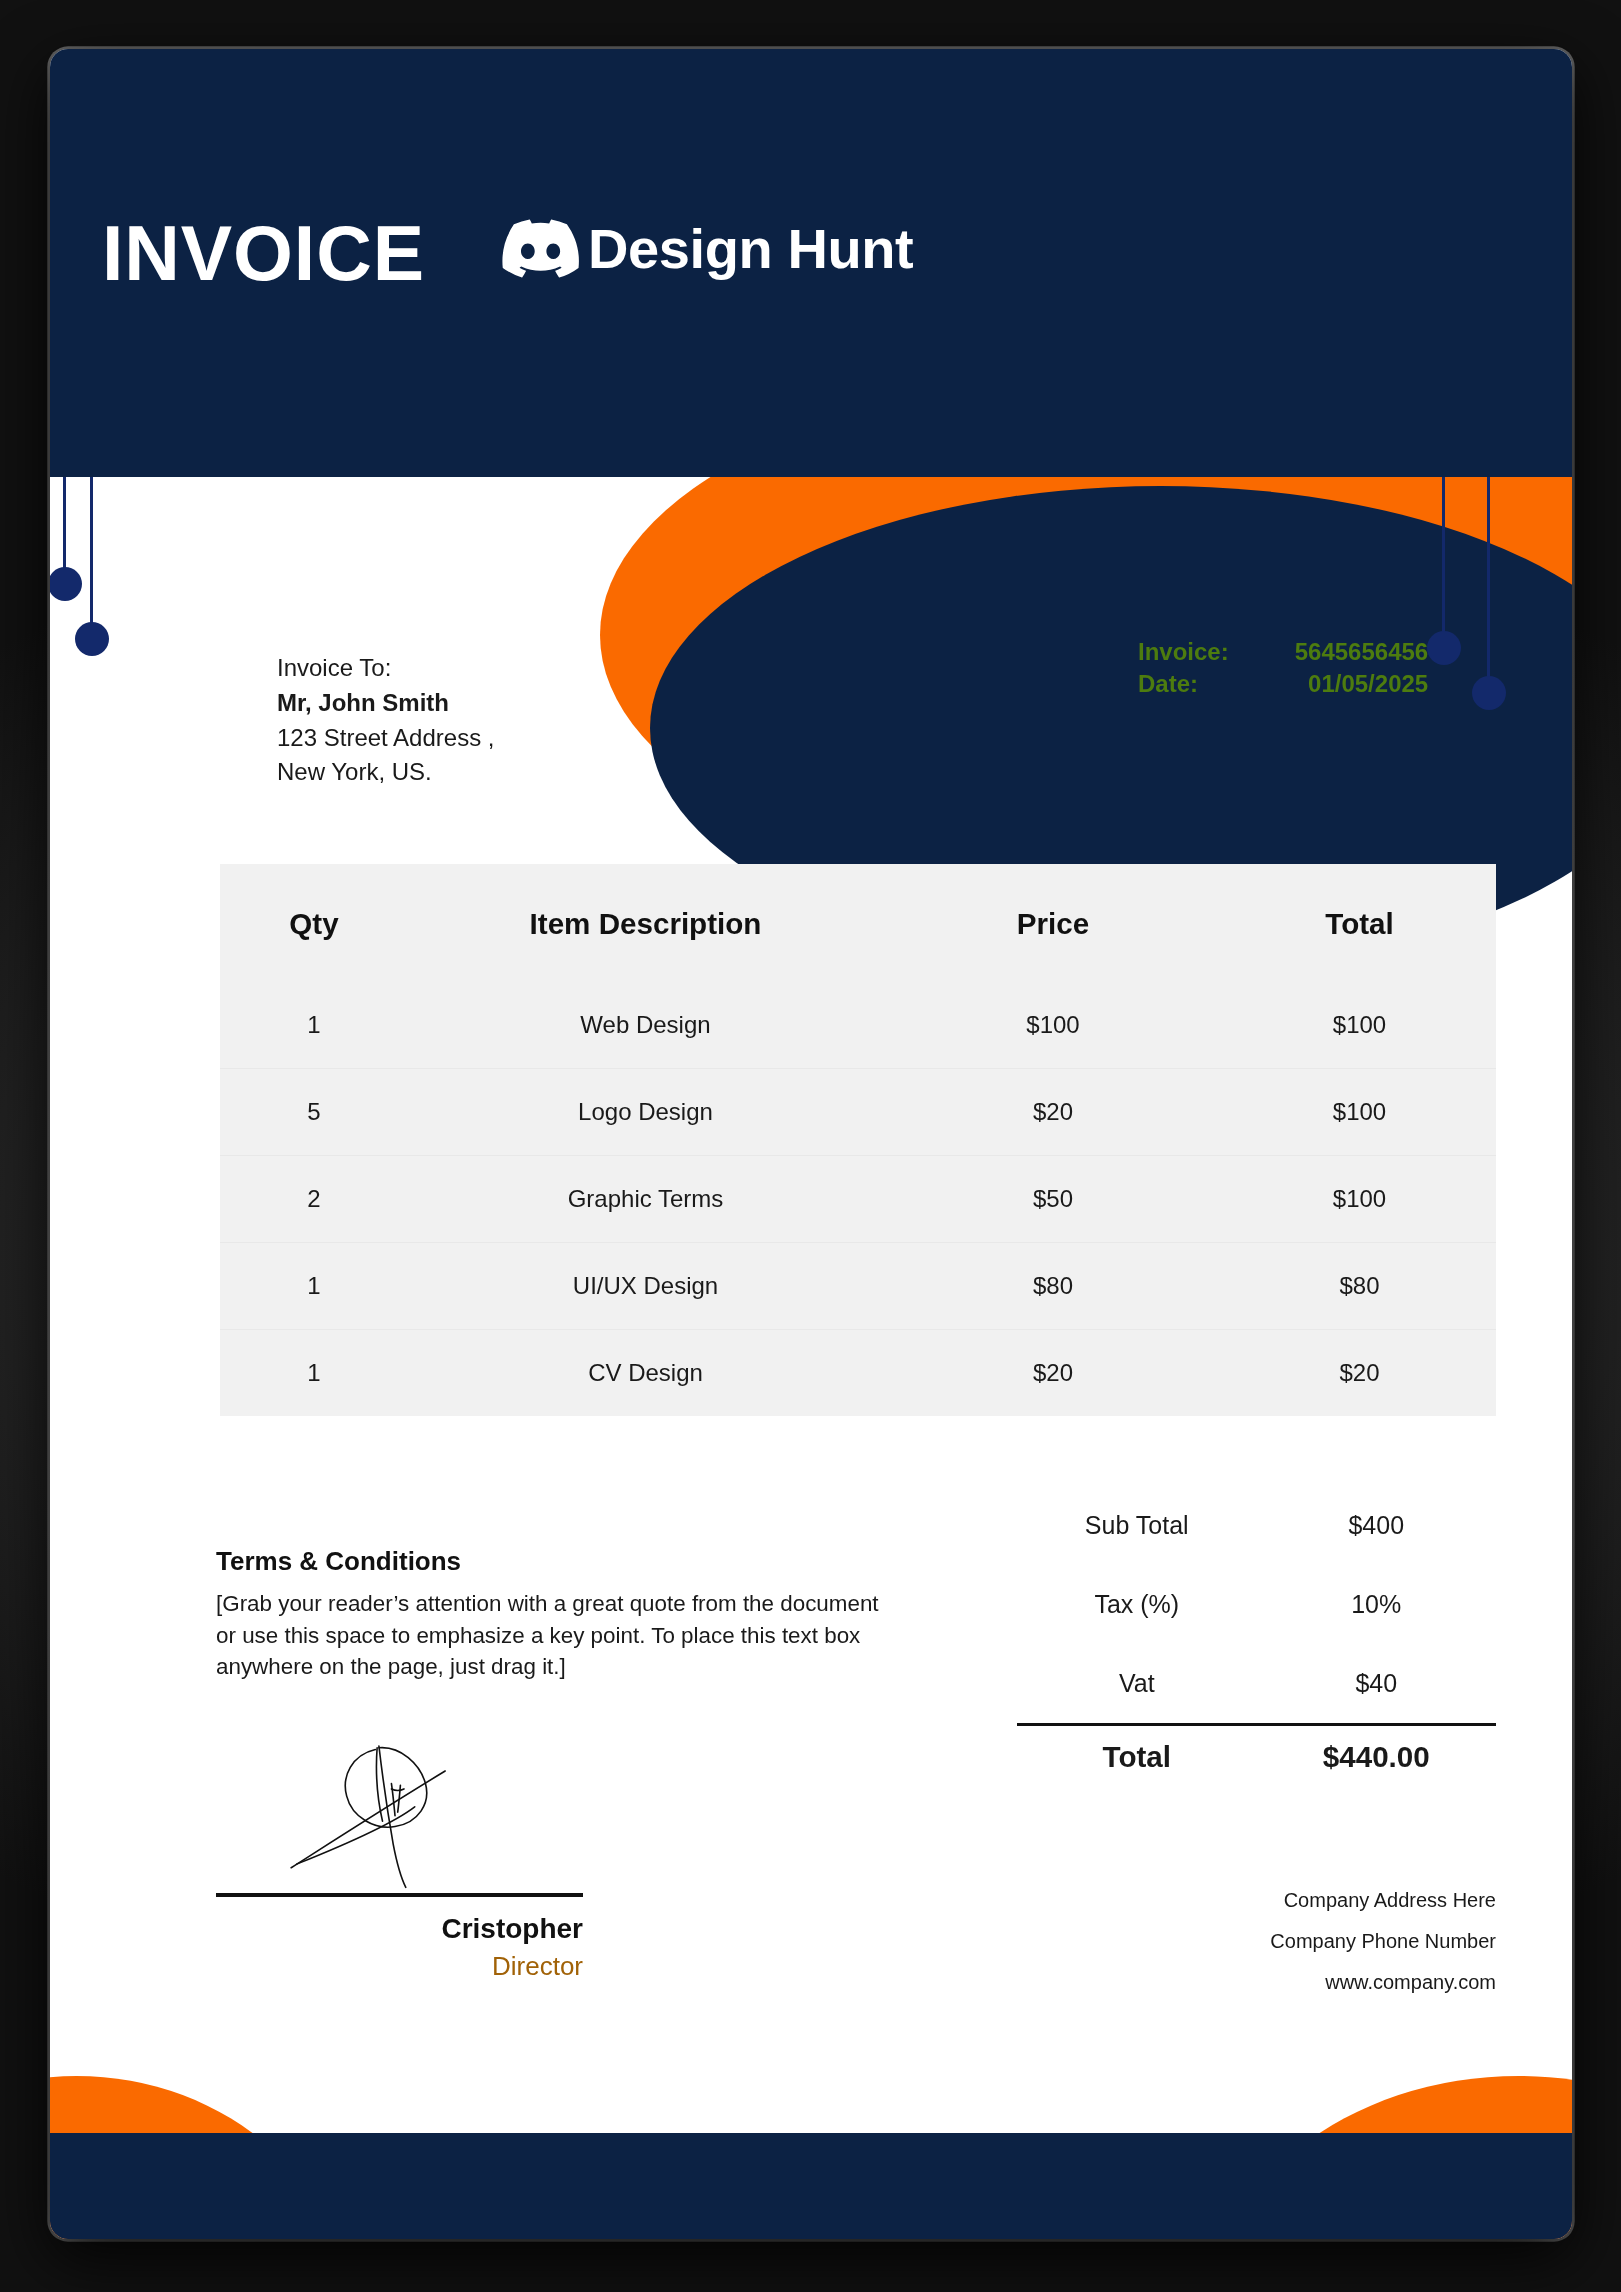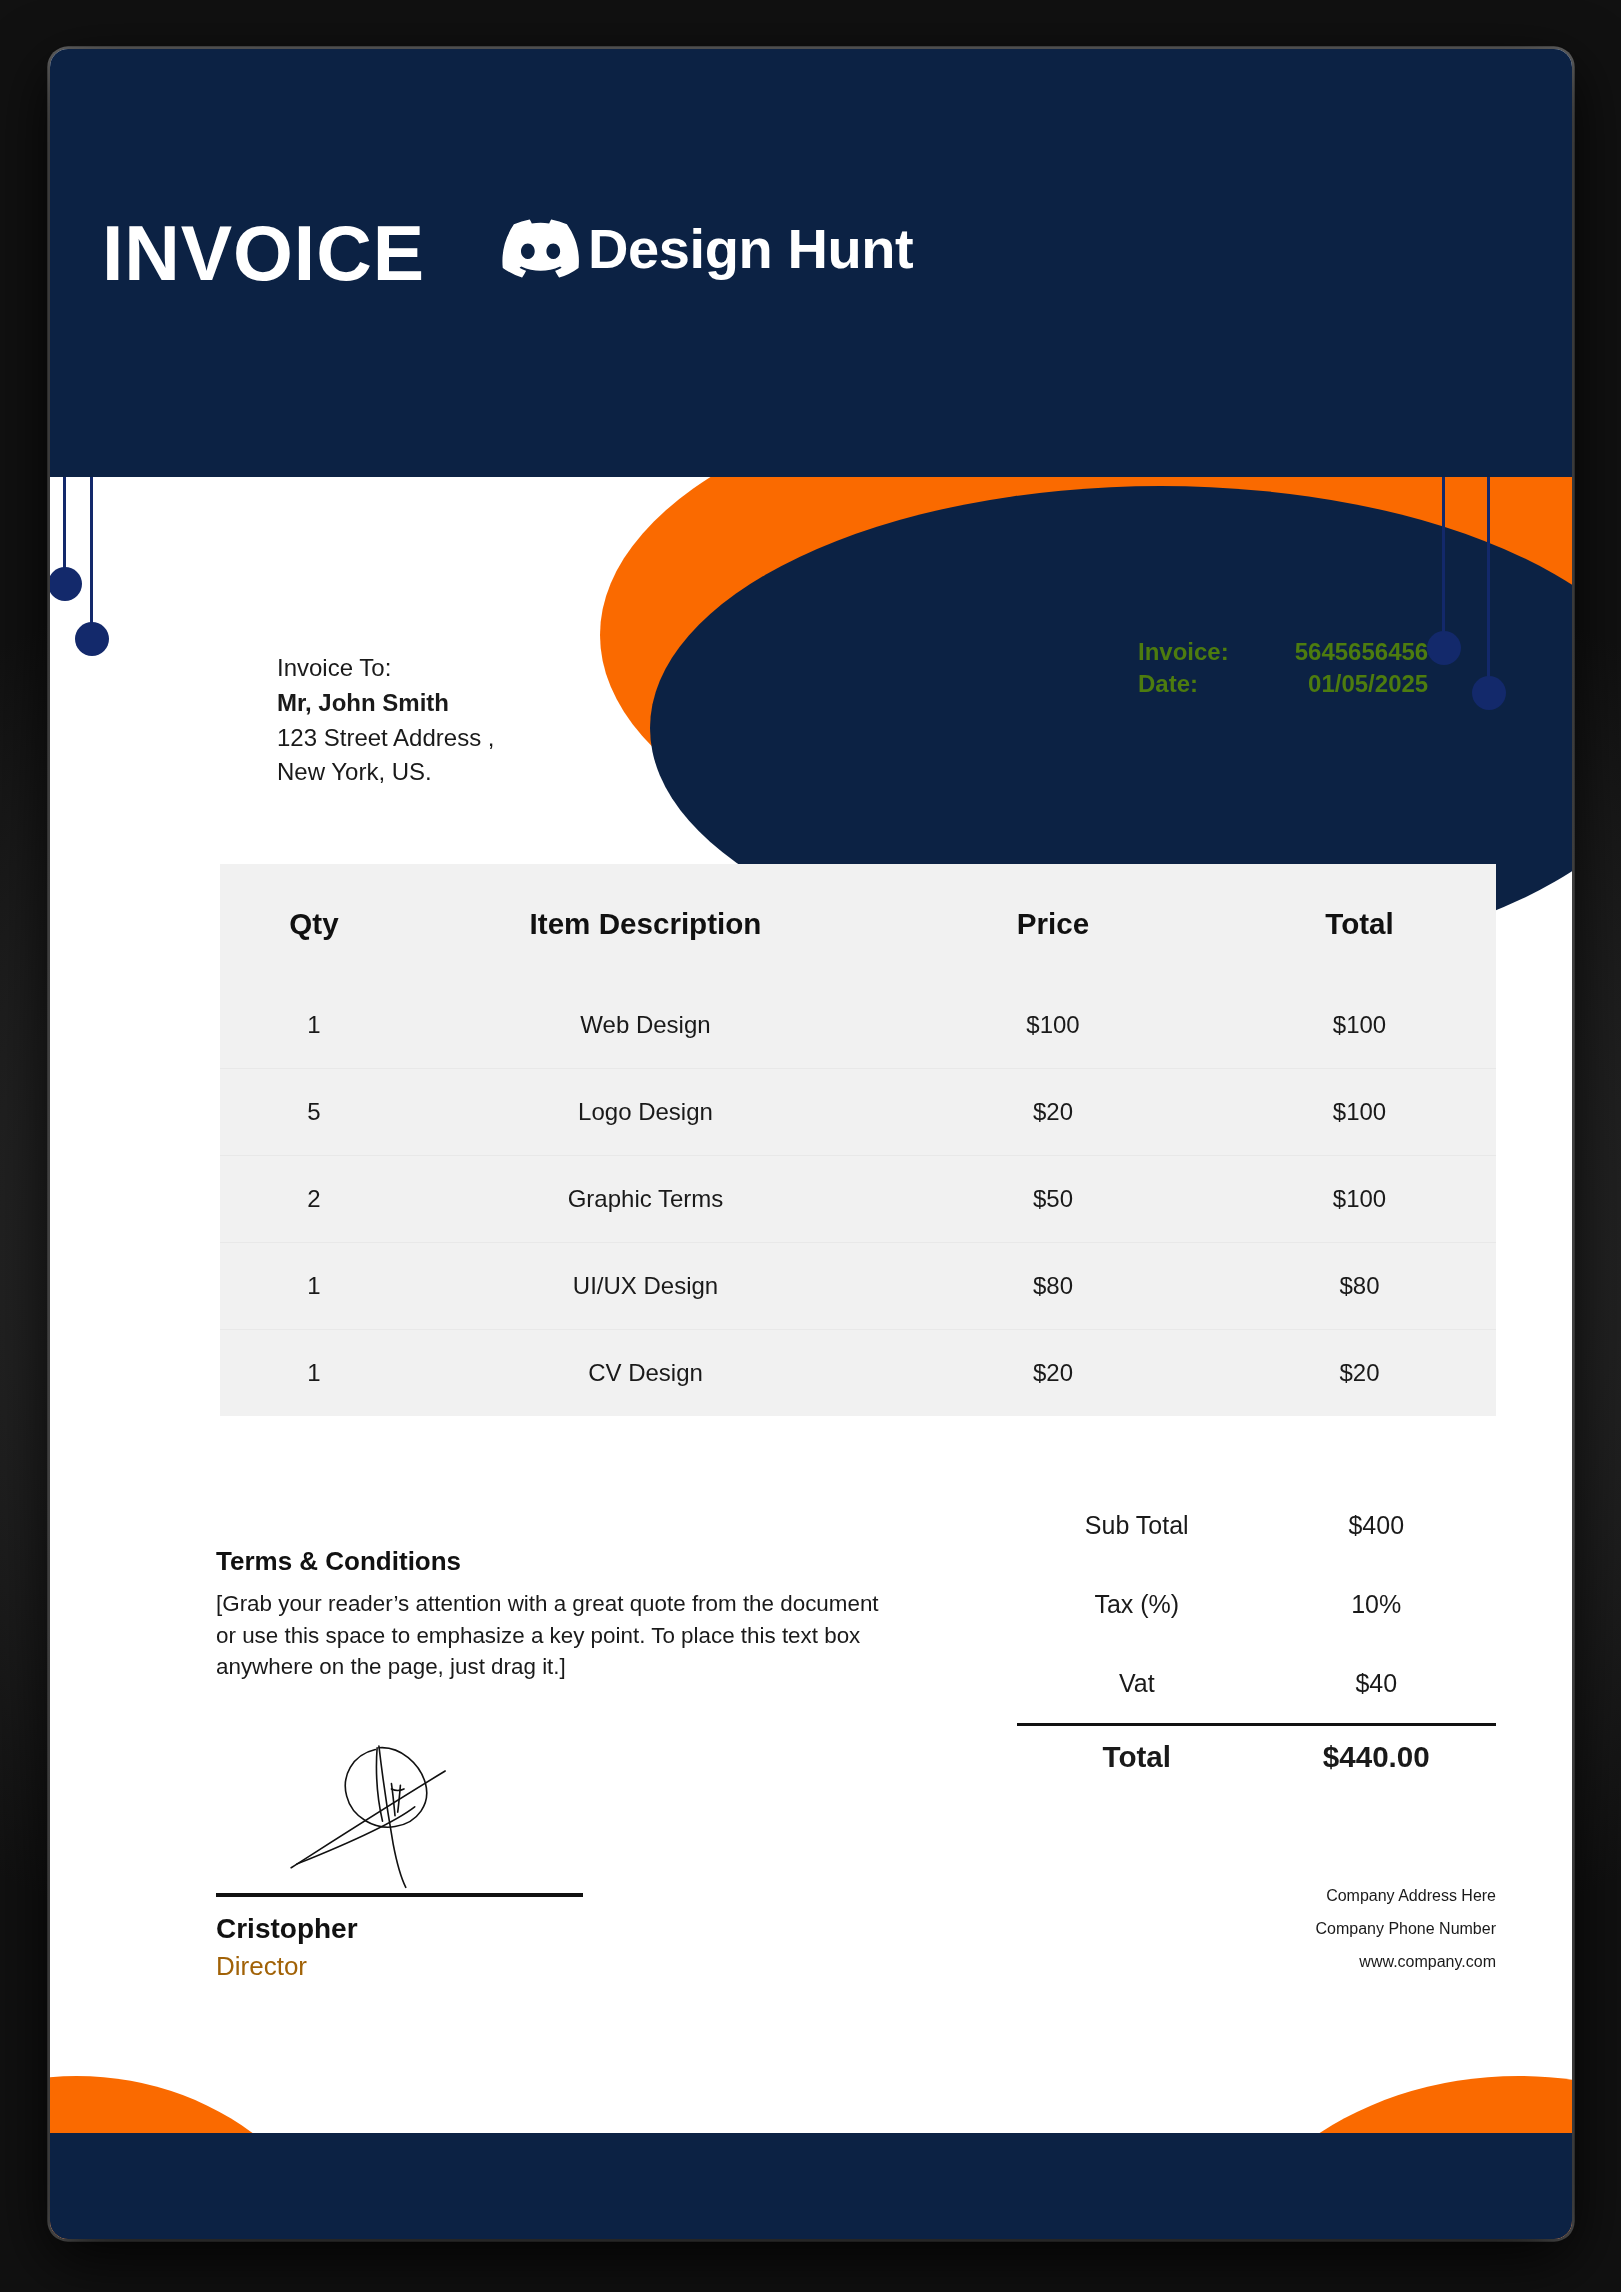--- a/index.html
+++ b/index.html
@@ -210,36 +210,36 @@
   .terms h3 { font-size: 26px; font-weight: bold; color: #111; margin-bottom: 10.7px; }
   .terms p { font-size: 22.4px; color: #1a1a1a; line-height: 1.42; }
 
   
   .signature {
     position: absolute;
     left: 166px;
     top: 1688px;
     width: 367px;
     z-index: 5;
-    text-align: left;
+    text-align: right;
   }
   .sig-draw { width: 367px; height: 154px; display: block; }
   .sig-rule { width: 367px; height: 4.5px; background: #111; margin-top: 1.8px; }
   .sig-name { font-size: 28px; font-weight: bold; color: #111; margin-top: 16px; }
   .sig-role { font-size: 26px; color: #a16207; margin-top: 5.4px; }
 
   
   .company-contact {
     position: absolute;
     left: 985px;
     top: 1831px;
     width: 461px;
     z-index: 5;
     text-align: right;
-    font-size: 16px;
+    font-size: 20px;
     color: #1a1a1a;
     line-height: 2.05;
   }
 
   
   .footer-clip {
     position: absolute;
     left: 0;
     bottom: 0;
     width: 1522px;

